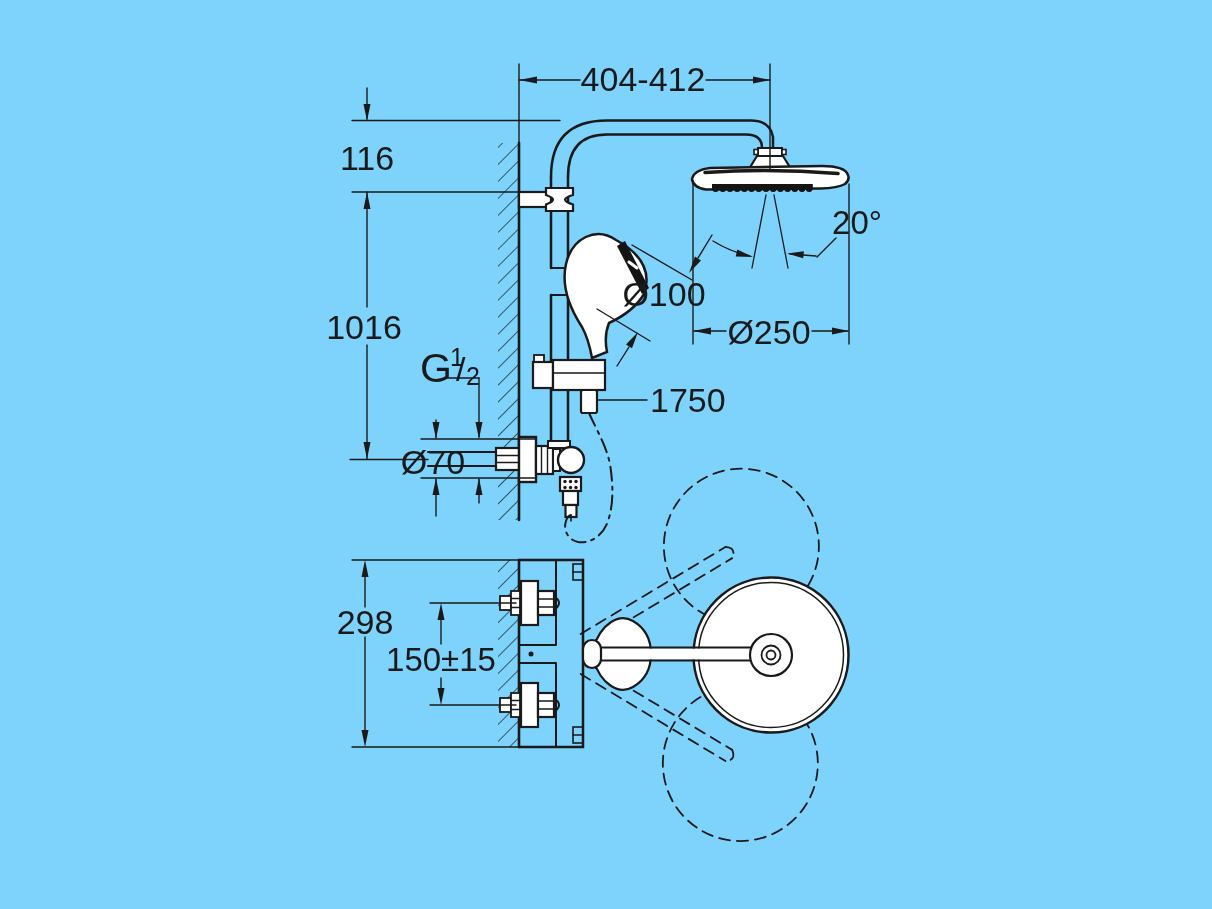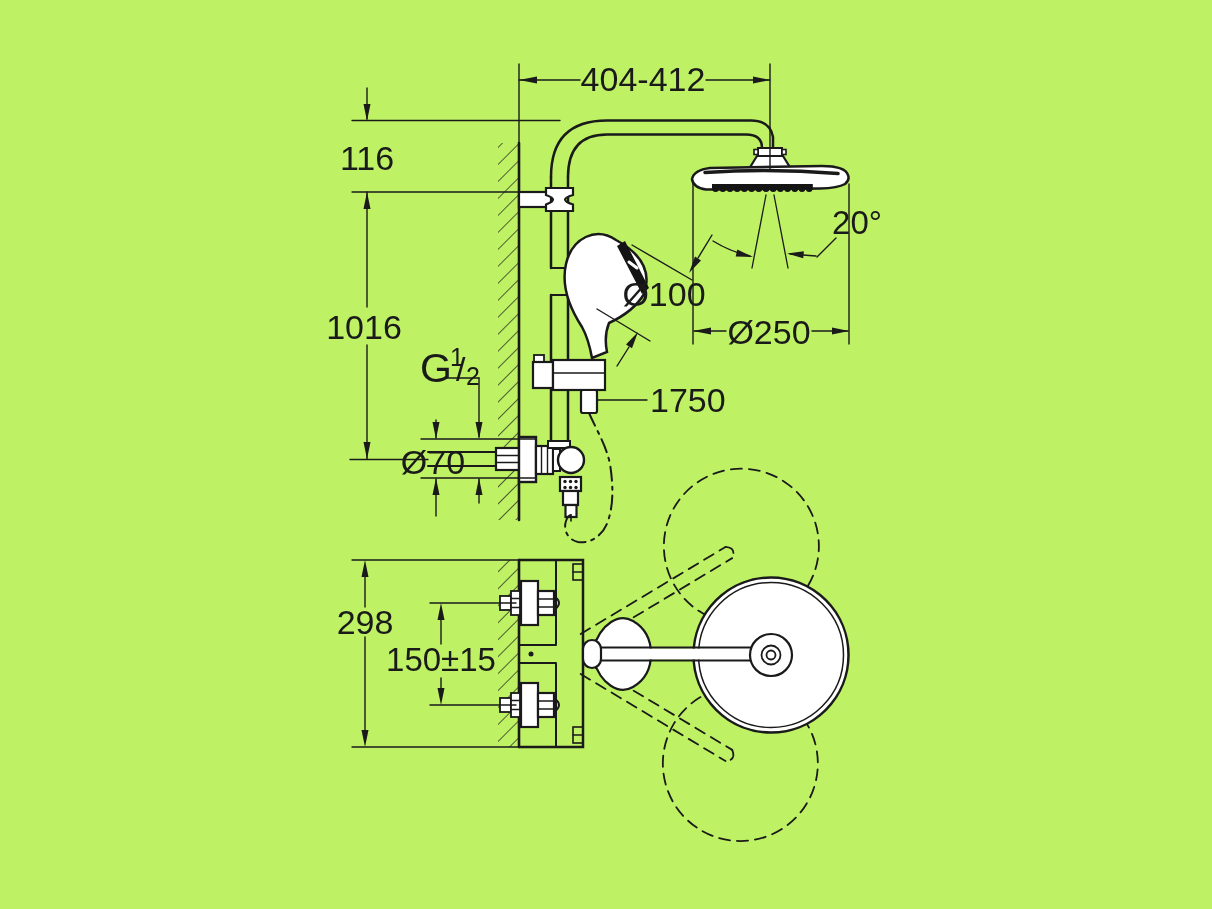--- a/index.html
+++ b/index.html
@@ -1,16 +1,16 @@
 <!DOCTYPE html>
 <html><head>
 <meta charset="utf-8">
 <style>
   html,body{margin:0;padding:0;background:#fff;}
-  .stage{position:relative;width:1212px;height:909px;background:#bef264;overflow:hidden;
+  .stage{position:relative;width:1212px;height:909px;background:#7dd3fc;overflow:hidden;
          font-family:"Liberation Sans", sans-serif;}
   svg{position:absolute;left:0;top:0;}
   text.dim{font-family:"Liberation Sans", sans-serif;fill:#1a1a1a;}
 </style>
 </head>
 <body>
 
 <div class="stage">
 <svg width="1212" height="909" viewBox="0 0 1212 909">
   <defs>

